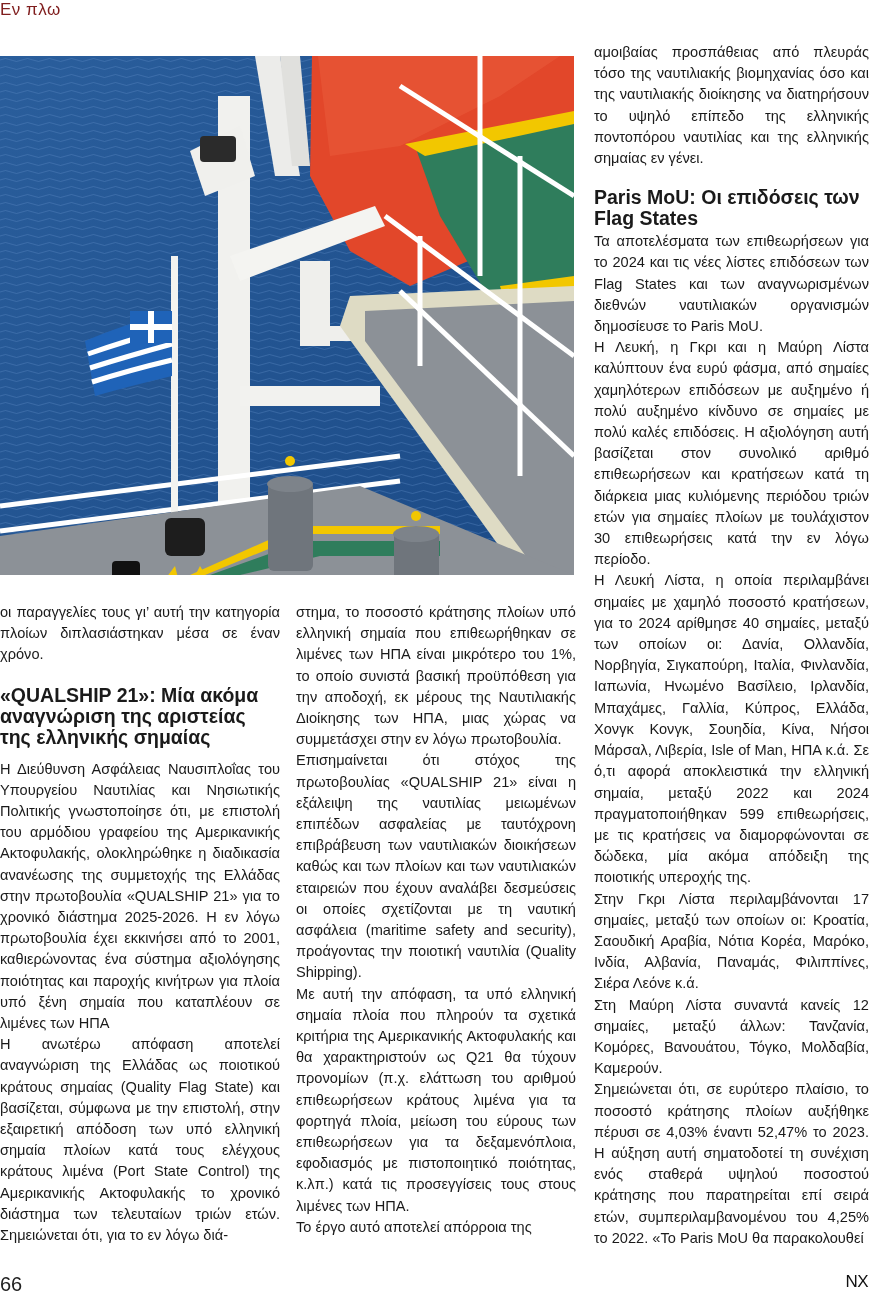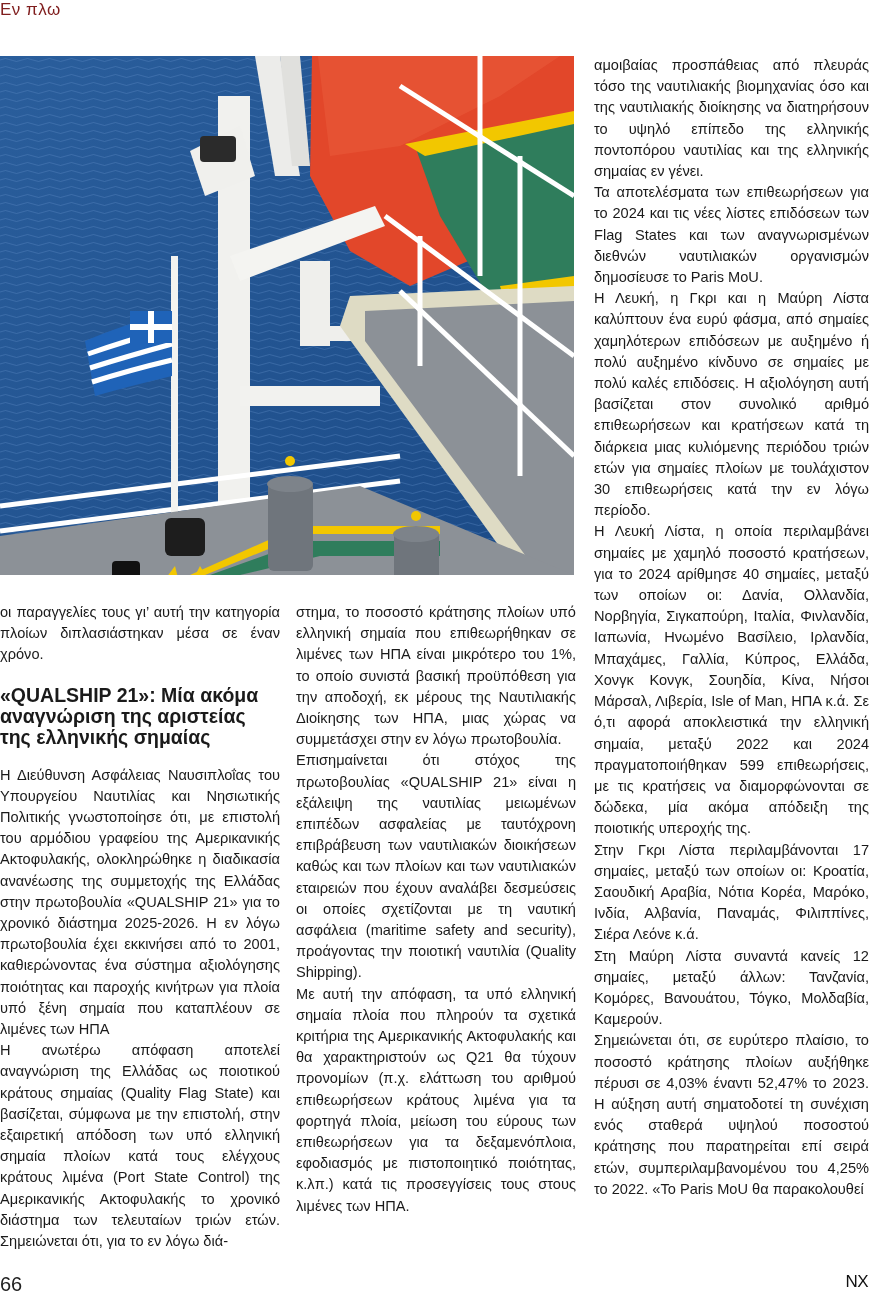--- a/index.html
+++ b/index.html
@@ -5,22 +5,22 @@
   html, body { margin: 0; padding: 0; background: #ffffff; }
   body { width: 870px; height: 1291px; position: relative; overflow: hidden; font-family: "Liberation Sans", "DejaVu Sans", sans-serif; color: #1a1a1a; }
   .section-label { position: absolute; left: 0; top: 0; font-size: 17px; color: #7f1d1d; letter-spacing: 0.5px; }
   .photo { position: absolute; left: 0; top: 56px; width: 574px; height: 519px; overflow: hidden; background: #1f4f8c; }
   .photo svg { display: block; width: 100%; height: 100%; }
   .col { position: absolute; font-size: 14.6px; line-height: 21.2px; }
   .col p { margin: 0; text-align: justify; }
   .col h2 { margin: 0; font-size: 19.5px; line-height: 21px; font-weight: 700; color: #1a1a1a; }
   .col1 { left: 0; top: 602px; width: 280px; }
   .col2 { left: 296px; top: 602px; width: 280px; }
-  .col3 { left: 594px; top: 55px; width: 275px; }
-  .col1 h2 { margin-top: 19px; margin-bottom: 17px; }
+  .col3 { left: 594px; top: 42px; width: 275px; }
+  .col1 h2 { margin-top: 19px; margin-bottom: 11px; }
   .col3 h2 { margin-top: 18px; margin-bottom: 2px; }
   .page-number { position: absolute; left: 0; top: 1273px; font-size: 20px; color: #222; }
   .brand-logo { position: absolute; right: 2px; top: 1272px; font-size: 17px; font-weight: 400; color: #111; letter-spacing: -0.5px; }
 </style>
 </head>
 <body>
 
 <div class="section-label">Εν πλω</div>
 
 <div class="photo" title="Greek flag on the stern of a ship with lifeboat davit and orange lifeboat above blue sea">
@@ -106,24 +106,26 @@
   <p>οι παραγγελίες τους γι’ αυτή την κατηγορία πλοίων διπλασιάστηκαν μέσα σε έναν χρόνο.</p>
   <h2>«QUALSHIP 21»: Μία ακόμα αναγνώριση της αριστείας της ελληνικής σημαίας</h2>
   <p>Η Διεύθυνση Ασφάλειας Ναυσιπλοΐας του Υπουργείου Ναυτιλίας και Νησιωτικής Πολιτικής γνωστοποίησε ότι, με επιστολή του αρμόδιου γραφείου της Αμερικανικής Ακτοφυλακής, ολοκληρώθηκε η διαδικασία ανανέωσης της συμμετοχής της Ελλάδας στην πρωτοβουλία «QUALSHIP 21» για το χρονικό διάστημα 2025-2026. Η εν λόγω πρωτοβουλία έχει εκκινήσει από το 2001, καθιερώνοντας ένα σύστημα αξιολόγησης ποιότητας και παροχής κινήτρων για πλοία υπό ξένη σημαία που καταπλέουν σε λιμένες των ΗΠΑ</p>
   <p>Η ανωτέρω απόφαση αποτελεί αναγνώριση της Ελλάδας ως ποιοτικού κράτους σημαίας (Quality Flag State) και βασίζεται, σύμφωνα με την επιστολή, στην εξαιρετική απόδοση των υπό ελληνική σημαία πλοίων κατά τους ελέγχους κράτους λιμένα (Port State Control) της Αμερικανικής Ακτοφυλακής το χρονικό διάστημα των τελευταίων τριών ετών. Σημειώνεται ότι, για το εν λόγω διά-</p>
 </div>
 
 <div class="col col2">
   <p>στημα, το ποσοστό κράτησης πλοίων υπό ελληνική σημαία που επιθεωρήθηκαν σε λιμένες των ΗΠΑ είναι μικρότερο του 1%, το οποίο συνιστά βασική προϋπόθεση για την αποδοχή, εκ μέρους της Ναυτιλιακής Διοίκησης των ΗΠΑ, μιας χώρας να συμμετάσχει στην εν λόγω πρωτοβουλία.</p>
   <p>Επισημαίνεται ότι στόχος της πρωτοβουλίας «QUALSHIP 21» είναι η εξάλειψη της ναυτιλίας μειωμένων επιπέδων ασφαλείας με ταυτόχρονη επιβράβευση των ναυτιλιακών διοικήσεων καθώς και των πλοίων και των ναυτιλιακών εταιρειών που έχουν αναλάβει δεσμεύσεις οι οποίες σχετίζονται με τη ναυτική ασφάλεια (maritime safety and security), προάγοντας την ποιοτική ναυτιλία (Quality Shipping).</p>
   <p>Με αυτή την απόφαση, τα υπό ελληνική σημαία πλοία που πληρούν τα σχετικά κριτήρια της Αμερικανικής Ακτοφυλακής και θα χαρακτηριστούν ως Q21 θα τύχουν προνομίων (π.χ. ελάττωση του αριθμού επιθεωρήσεων κράτους λιμένα για τα φορτηγά πλοία, μείωση του εύρους των επιθεωρήσεων για τα δεξαμενόπλοια, εφοδιασμός με πιστοποιητικό ποιότητας, κ.λπ.) κατά τις προσεγγίσεις τους στους λιμένες των ΗΠΑ.</p>
+  <p>Το έργο αυτό αποτελεί απόρροια της</p>
 </div>
 
 <div class="col col3">
   <p>αμοιβαίας προσπάθειας από πλευράς τόσο της ναυτιλιακής βιομηχανίας όσο και της ναυτιλιακής διοίκησης να διατηρήσουν το υψηλό επίπεδο της ελληνικής ποντοπόρου ναυτιλίας και της ελληνικής σημαίας εν γένει.</p>
+  <h2>Paris MoU: Οι επιδόσεις των Flag States</h2>
   <p>Τα αποτελέσματα των επιθεωρήσεων για το 2024 και τις νέες λίστες επιδόσεων των Flag States και των αναγνωρισμένων διεθνών ναυτιλιακών οργανισμών δημοσίευσε το Paris MoU.</p>
   <p>Η Λευκή, η Γκρι και η Μαύρη Λίστα καλύπτουν ένα ευρύ φάσμα, από σημαίες χαμηλότερων επιδόσεων με αυξημένο ή πολύ αυξημένο κίνδυνο σε σημαίες με πολύ καλές επιδόσεις. Η αξιολόγηση αυτή βασίζεται στον συνολικό αριθμό επιθεωρήσεων και κρατήσεων κατά τη διάρκεια μιας κυλιόμενης περιόδου τριών ετών για σημαίες πλοίων με τουλάχιστον 30 επιθεωρήσεις κατά την εν λόγω περίοδο.</p>
   <p>Η Λευκή Λίστα, η οποία περιλαμβάνει σημαίες με χαμηλό ποσοστό κρατήσεων, για το 2024 αρίθμησε 40 σημαίες, μεταξύ των οποίων οι: Δανία, Ολλανδία, Νορβηγία, Σιγκαπούρη, Ιταλία, Φινλανδία, Ιαπωνία, Ηνωμένο Βασίλειο, Ιρλανδία, Μπαχάμες, Γαλλία, Κύπρος, Ελλάδα, Χονγκ Κονγκ, Σουηδία, Κίνα, Νήσοι Μάρσαλ, Λιβερία, Isle of Man, ΗΠΑ κ.ά. Σε ό,τι αφορά αποκλειστικά την ελληνική σημαία, μεταξύ 2022 και 2024 πραγματοποιήθηκαν 599 επιθεωρήσεις, με τις κρατήσεις να διαμορφώνονται σε δώδεκα, μία ακόμα απόδειξη της ποιοτικής υπεροχής της.</p>
   <p>Στην Γκρι Λίστα περιλαμβάνονται 17 σημαίες, μεταξύ των οποίων οι: Κροατία, Σαουδική Αραβία, Νότια Κορέα, Μαρόκο, Ινδία, Αλβανία, Παναμάς, Φιλιππίνες, Σιέρα Λεόνε κ.ά.</p>
   <p>Στη Μαύρη Λίστα συναντά κανείς 12 σημαίες, μεταξύ άλλων: Τανζανία, Κομόρες, Βανουάτου, Τόγκο, Μολδαβία, Καμερούν.</p>
   <p>Σημειώνεται ότι, σε ευρύτερο πλαίσιο, το ποσοστό κράτησης πλοίων αυξήθηκε πέρυσι σε 4,03% έναντι 52,47% το 2023. Η αύξηση αυτή σηματοδοτεί τη συνέχιση ενός σταθερά υψηλού ποσοστού κράτησης που παρατηρείται επί σειρά ετών, συμπεριλαμβανομένου του 4,25% το 2022. «Το Paris MoU θα παρακολουθεί</p>
 </div>
 
 <div class="page-number">66</div>
 <div class="brand-logo">NX</div>

